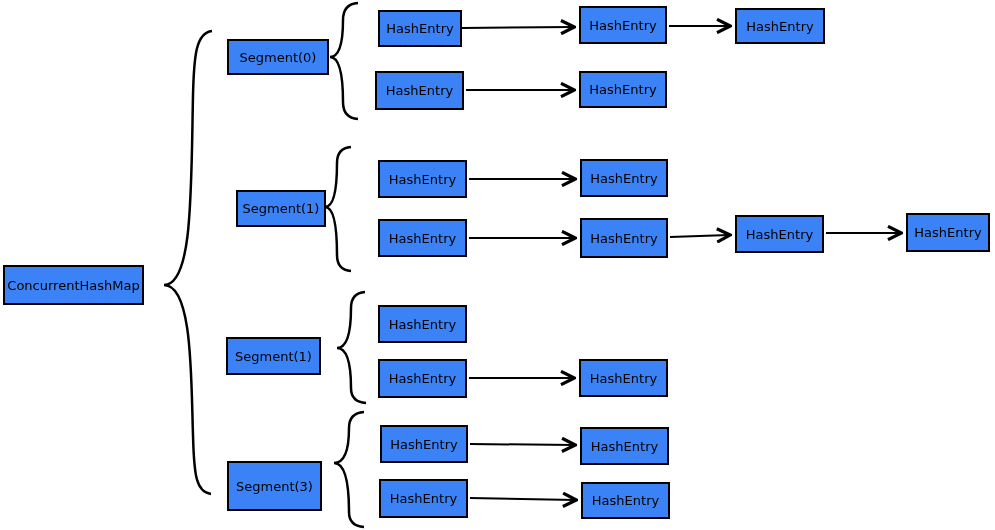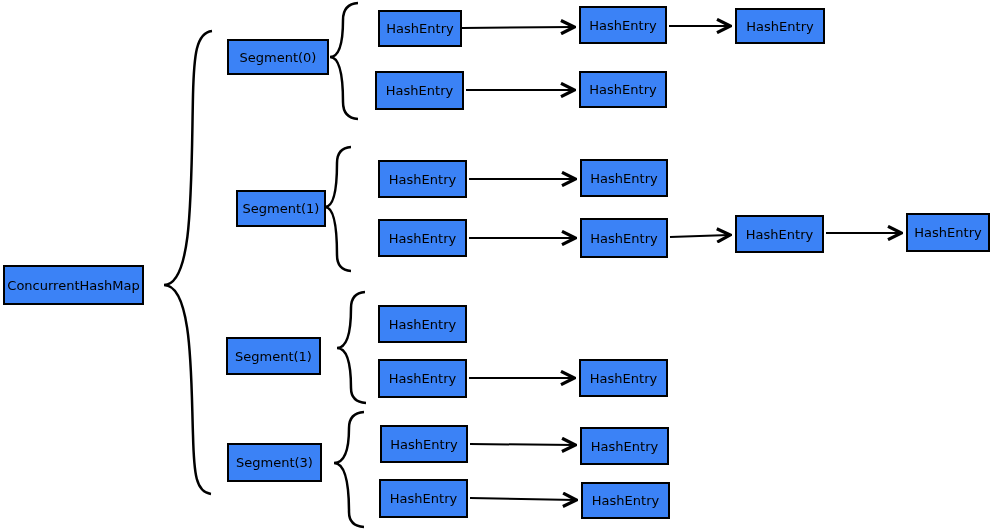--- a/index.html
+++ b/index.html
@@ -75,21 +75,21 @@
 
     <line x1="470" y1="444" x2="574" y2="445" stroke="#000000" stroke-width="2" marker-end="url(#arrow)"></line>
     <line x1="470" y1="498" x2="575" y2="500" stroke="#000000" stroke-width="2" marker-end="url(#arrow)"></line>
   </svg>
 
   <div class="node" style="left:3px;top:265px;width:141px;height:40px">ConcurrentHashMap</div>
 
   <div class="node" style="left:227px;top:39px;width:102px;height:36px">Segment(0)</div>
   <div class="node" style="left:236px;top:190px;width:90px;height:37px">Segment(1)</div>
   <div class="node" style="left:226px;top:337px;width:95px;height:38px">Segment(1)</div>
-  <div class="node" style="left:227px;top:443px;width:95px;height:39px">Segment(3)</div>
+  <div class="node" style="left:227px;top:461px;width:95px;height:50px">Segment(3)</div>
 
   <div class="node" style="left:378px;top:10px;width:84px;height:37px">HashEntry</div>
   <div class="node" style="left:579px;top:6px;width:88px;height:38px">HashEntry</div>
   <div class="node" style="left:735px;top:8px;width:90px;height:36px">HashEntry</div>
 
   <div class="node" style="left:375px;top:71px;width:89px;height:39px">HashEntry</div>
   <div class="node" style="left:579px;top:71px;width:88px;height:37px">HashEntry</div>
 
   <div class="node" style="left:378px;top:160px;width:89px;height:38px">HashEntry</div>
   <div class="node" style="left:580px;top:159px;width:88px;height:38px">HashEntry</div>

